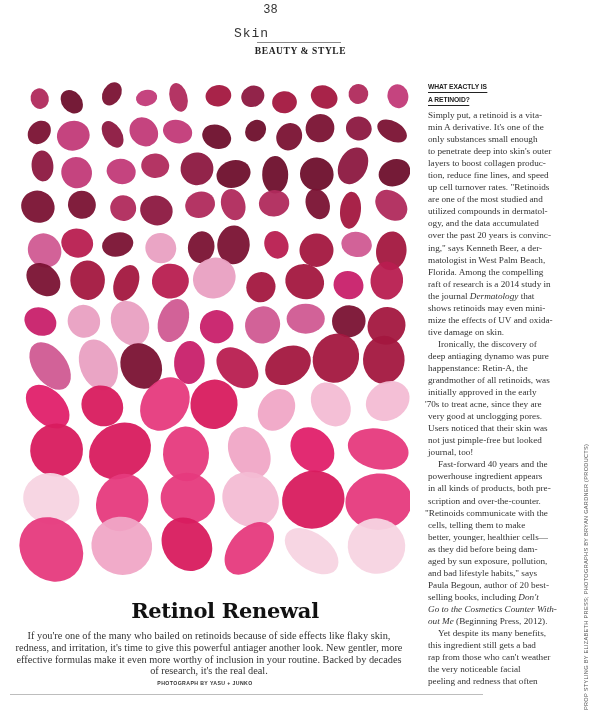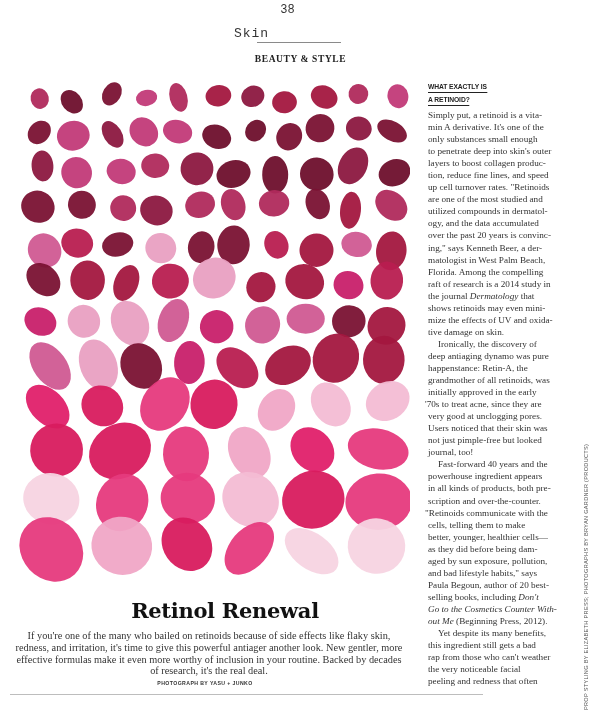--- a/index.html
+++ b/index.html
@@ -1,20 +1,20 @@
 <!DOCTYPE html>
 <html><head>
 <meta charset="utf-8">
 <style>
   html, body { margin: 0; padding: 0; background: #ffffff; }
   body { width: 601px; height: 723px; position: relative; overflow: hidden; font-family: "DejaVu Serif", serif; color: #2a2a2a; }
-  .page-number { position: absolute; top: 3px; left: 0; width: 541px; text-align: center; font-family: "Liberation Mono", monospace; font-size: 12px; color: #333; padding-left: 17px; }
+  .page-number { position: absolute; top: 3px; left: 0; width: 541px; text-align: center; font-family: "Liberation Mono", monospace; font-size: 12px; color: #333; }
   .section-name { position: absolute; top: 26px; left: 0; width: 503px; text-align: center; font-family: "Liberation Mono", monospace; font-size: 13px; letter-spacing: 1px; color: #333; }
   .section-rule { position: absolute; top: 42px; left: 257px; width: 84px; height: 1px; background: #8a8a8a; }
-  .section-sub { position: absolute; top: 54px; left: 0; width: 601px; text-align: center; font-family: "Liberation Serif", serif; font-weight: bold; font-size: 9.5px; letter-spacing: 0.6px; color: #222; }
+  .section-sub { position: absolute; top: 46px; left: 0; width: 601px; text-align: center; font-family: "Liberation Serif", serif; font-weight: bold; font-size: 9.5px; letter-spacing: 0.6px; color: #222; }
 
   .photo { position: absolute; left: 10px; top: 78px; width: 400px; height: 520px; }
 
   .headline { position: absolute; top: 598px; left: 0; width: 410px; text-align: center; font-family: "DejaVu Serif", serif; font-weight: bold; font-size: 21px; color: #111; letter-spacing: -0.3px; margin-left: 20px; }
   .dek { position: absolute; top: 630px; left: 14px; width: 390px; text-align: center; font-family: "Liberation Serif", serif; font-size: 10.3px; line-height: 11.8px; color: #333; }
   .photo-credit { position: absolute; top: 680px; left: 0; width: 410px; text-align: center; font-family: "Liberation Sans", sans-serif; font-weight: bold; font-size: 5.2px; letter-spacing: 0.4px; color: #333; }
 
   .bottom-rule { position: absolute; top: 694px; left: 10px; width: 473px; height: 1px; background: #bdbdbd; }
 
   .sidebar { position: absolute; left: 428px; top: 80px; width: 140px; }

